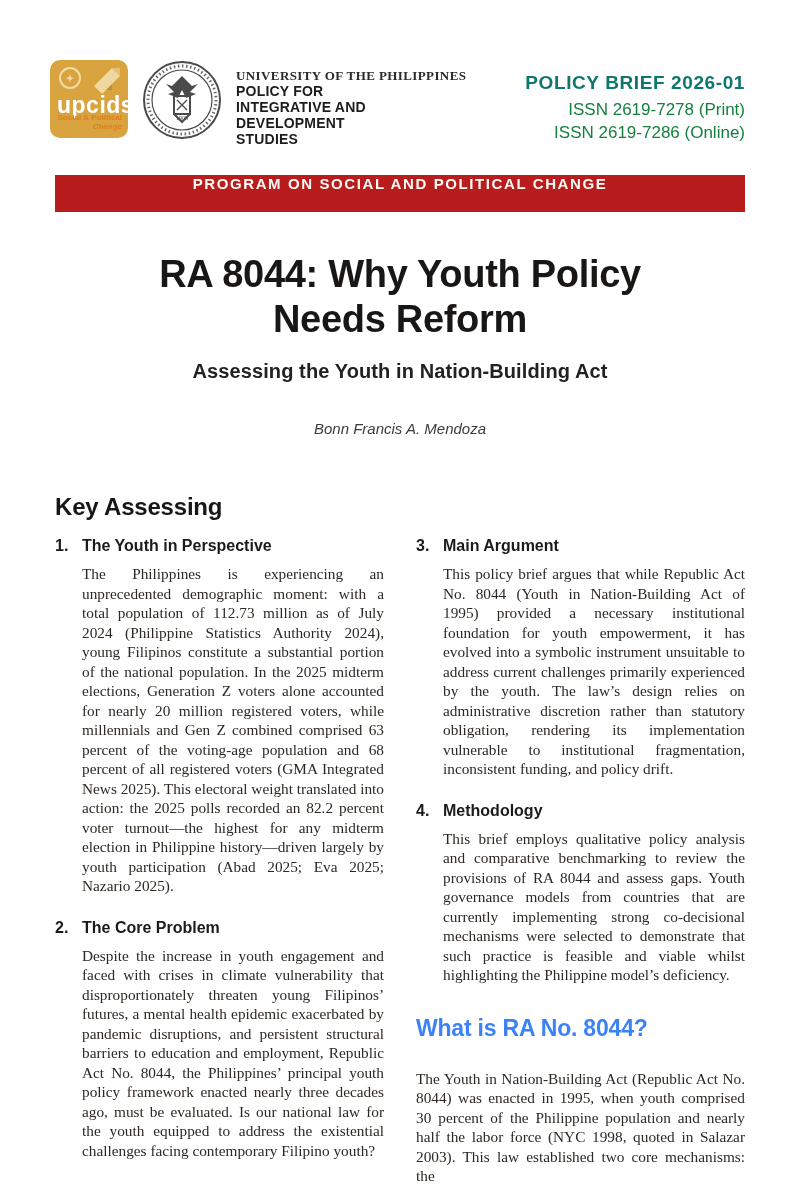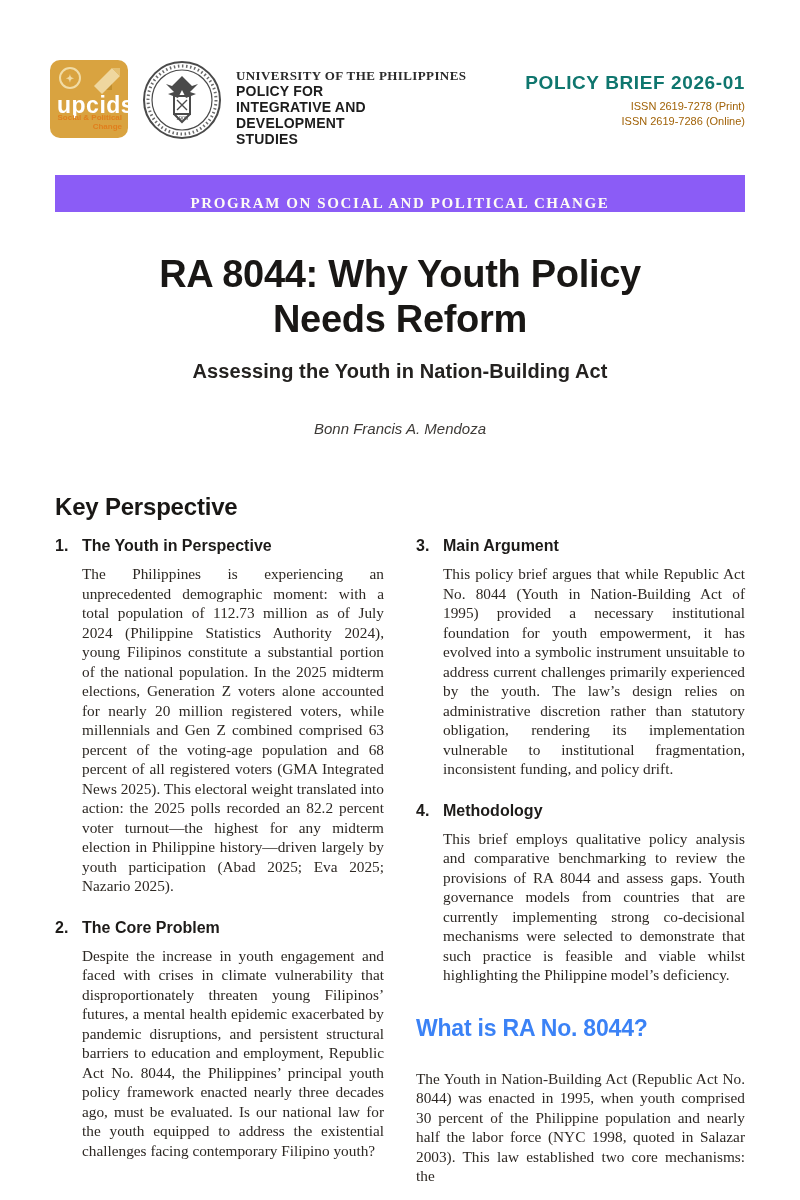--- a/index.html
+++ b/index.html
@@ -43,26 +43,26 @@
   }
   .up-seal { width: 80px; height: 80px; flex-shrink: 0; }
   .org-block { padding-top: 8px; }
   .org-univ {
     font-family: "Liberation Serif", serif;
     font-size: 13px; font-weight: bold; letter-spacing: 0.4px; color: #2a2a2a;
   }
   .org-line { font-size: 14px; font-weight: bold; line-height: 1.14; color: #1c1c1c; letter-spacing: 0.2px; }
   .header-right { text-align: right; padding-top: 12px; }
   .brief-no { font-size: 19px; font-weight: bold; letter-spacing: 0.6px; color: #0f766e; }
-  .issn { font-size: 11px; color: #a16207; margin-top: 5px; line-height: 1.35; }
+  .issn { font-size: 17px; color: #15803d; margin-top: 5px; line-height: 1.35; }
   
   .banner {
     margin: 27px 55px 0 55px; height: 37px;
-    background: #8b5cf6;
-    display: flex; align-items: flex-end; justify-content: center; font-family: Liberation Serif, serif;
+    background: #b91c1c;
+    display: flex; align-items: flex-start; justify-content: center;
   }
   .banner span {
     color: #fdfbf6; font-weight: bold; font-size: 15px; letter-spacing: 1.6px;
   }
   
   .title-block { text-align: center; margin-top: 40px; }
   .doc-title {
     font-size: 38px; font-weight: bold; line-height: 1.18; color: #191715;
     max-width: 600px; margin: 0 auto; letter-spacing: -0.3px;
   }
@@ -136,21 +136,21 @@
   </div>
 
   <div class="title-block">
     <h1 class="doc-title">RA 8044: Why Youth Policy Needs Reform</h1>
     <div class="doc-subtitle">Assessing the Youth in Nation-Building Act</div>
     <div class="doc-author">Bonn Francis A. Mendoza</div>
   </div>
 
   <div class="columns">
     <div class="col col-left">
-      <div class="kh-heading">Key Perspective</div>
+      <div class="kh-heading">Key Assessing</div>
 
       <div class="kh-item">
         <div class="kh-item-heading">
           <span class="kh-num">1.</span>
           <span>The Youth in Perspective</span>
         </div>
         <p class="kh-body">The Philippines is experiencing an unprecedented demographic moment: with a total population of 112.73 million as of July 2024 (Philippine Statistics Authority 2024), young Filipinos constitute a substantial portion of the national population. In the 2025 midterm elections, Generation Z voters alone accounted for nearly 20 million registered voters, while millennials and Gen Z combined comprised 63 percent of the voting-age population and 68 percent of all registered voters (GMA Integrated News 2025). This electoral weight translated into action: the 2025 polls recorded an 82.2 percent voter turnout—the highest for any midterm election in Philippine history—driven largely by youth participation (Abad 2025; Eva 2025; Nazario 2025).</p>
       </div>
 
       <div class="kh-item">

